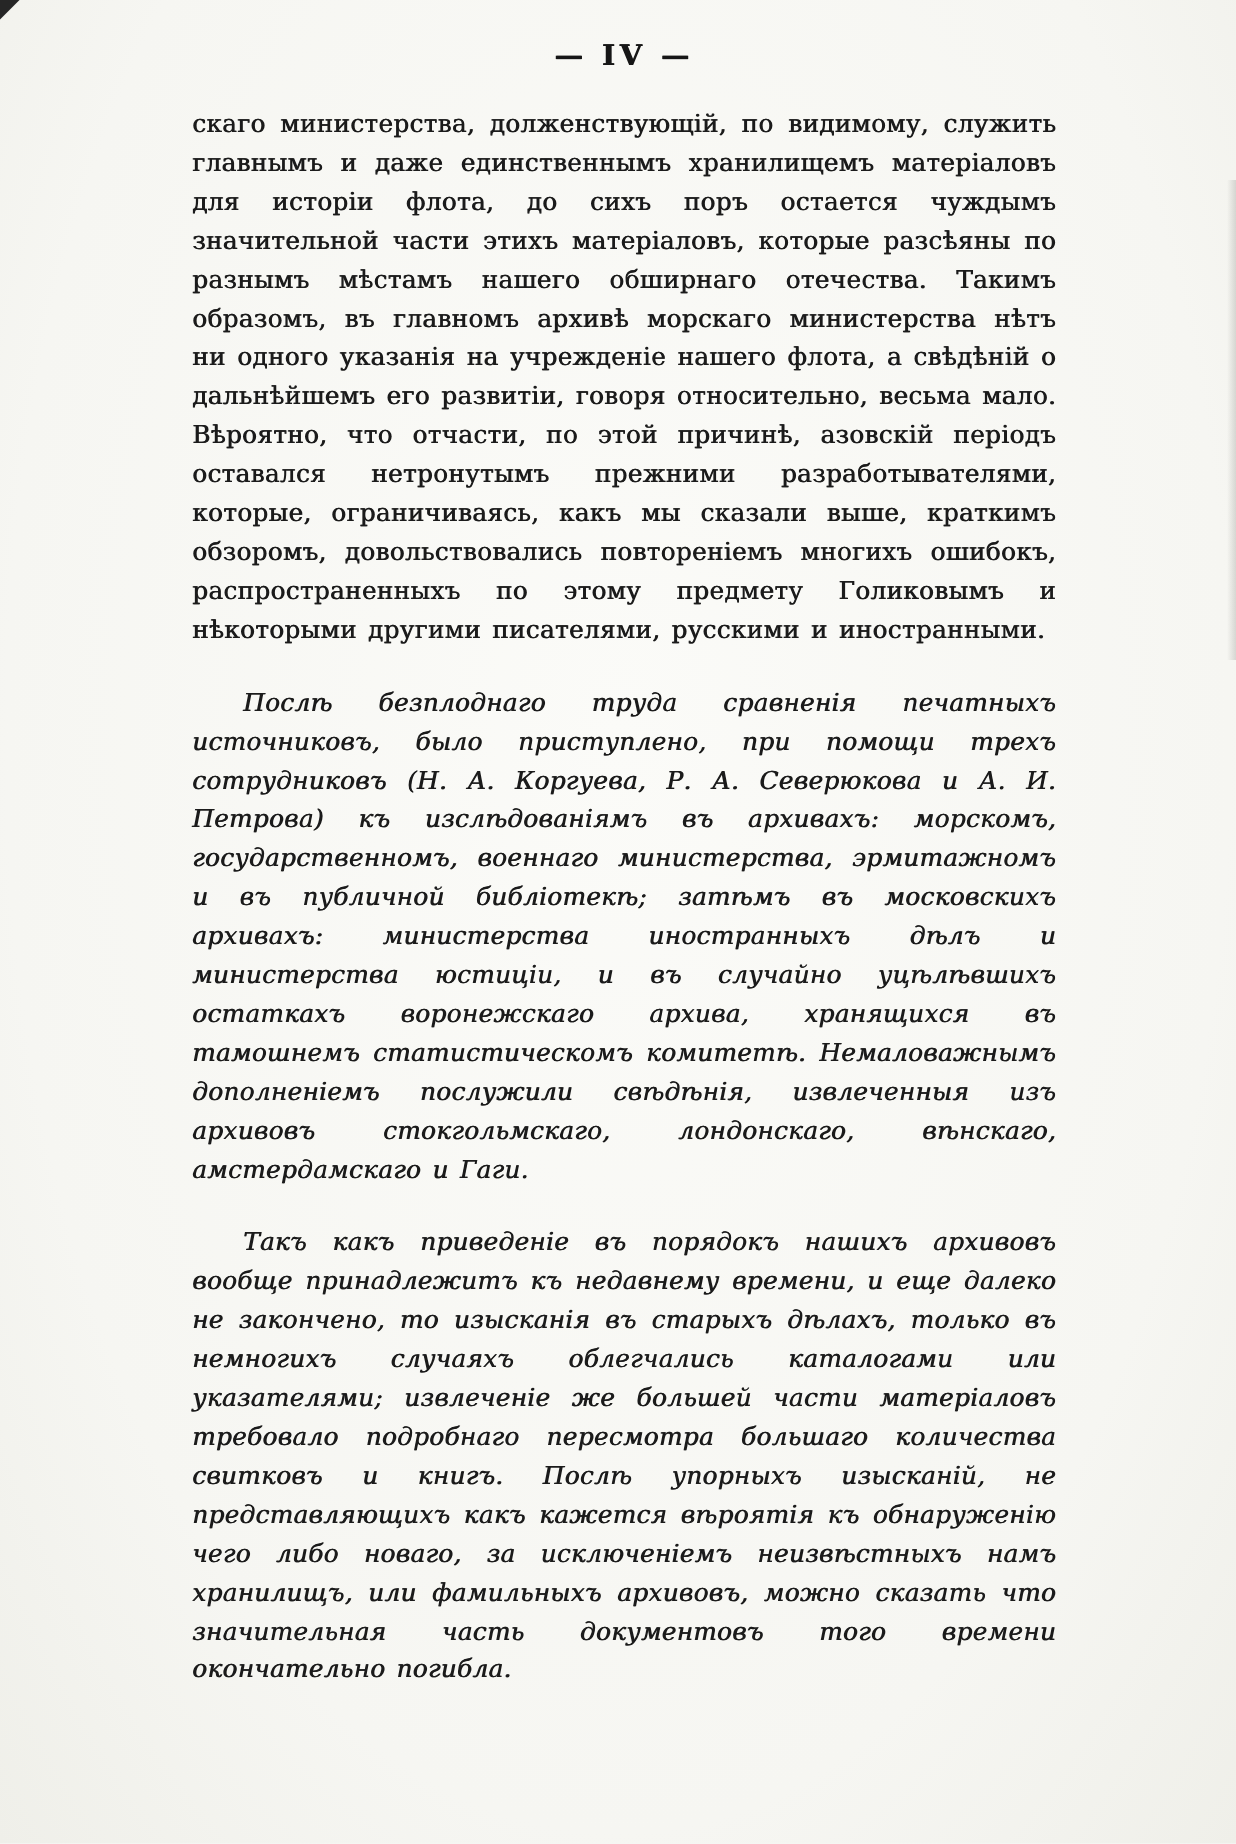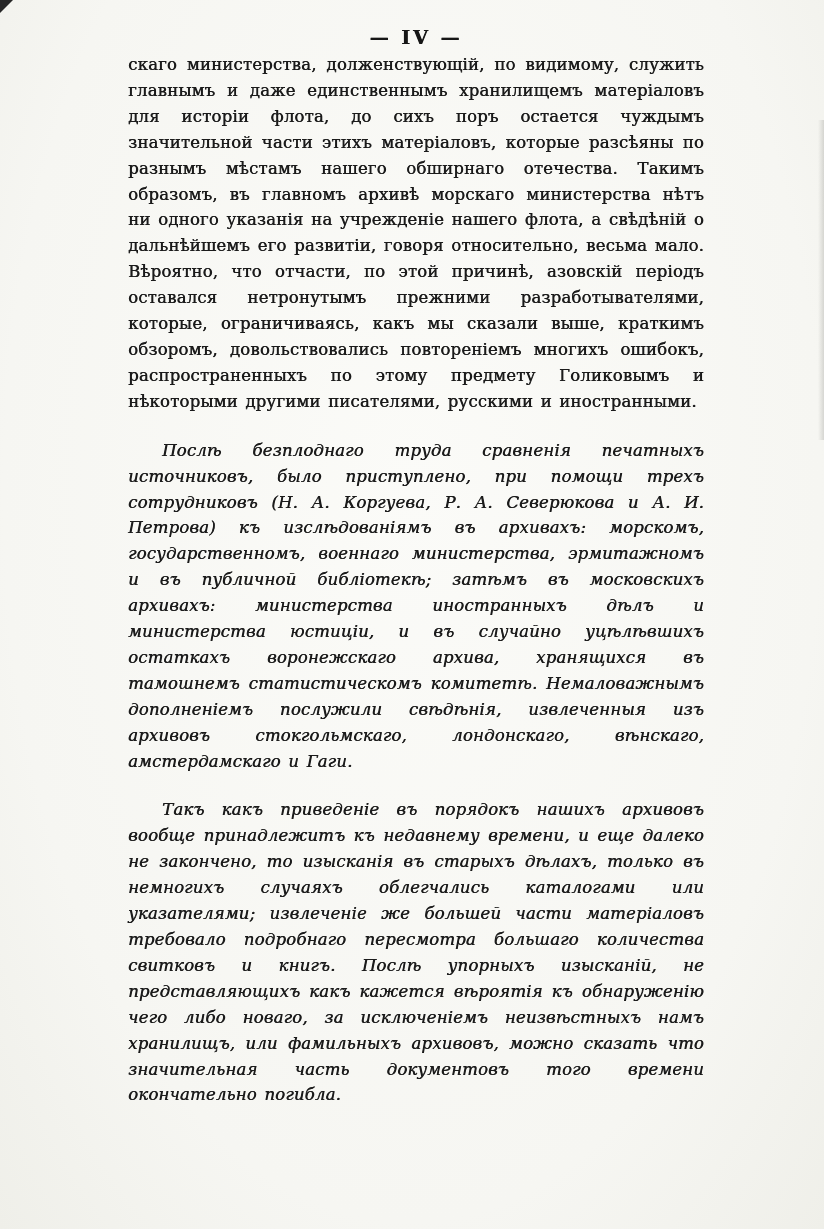--- a/index.html
+++ b/index.html
@@ -47,21 +47,21 @@
     width: 576px;
     text-align: center;
     font-size: 19px;
     font-weight: bold;
     letter-spacing: 3px;
     color: #161616;
     text-shadow: 0.4px 0 0 currentColor;
   }
   .text-block {
     position: absolute;
-    top: 52px;
+    top: 70px;
     left: 128px;
     width: 576px;
   }
   .paragraph {
     margin: 0 0 23px 0;
     font-size: 16.5px;
     line-height: 25.9px;
     text-align: justify;
     letter-spacing: 0.2px;
     word-spacing: 2px;

